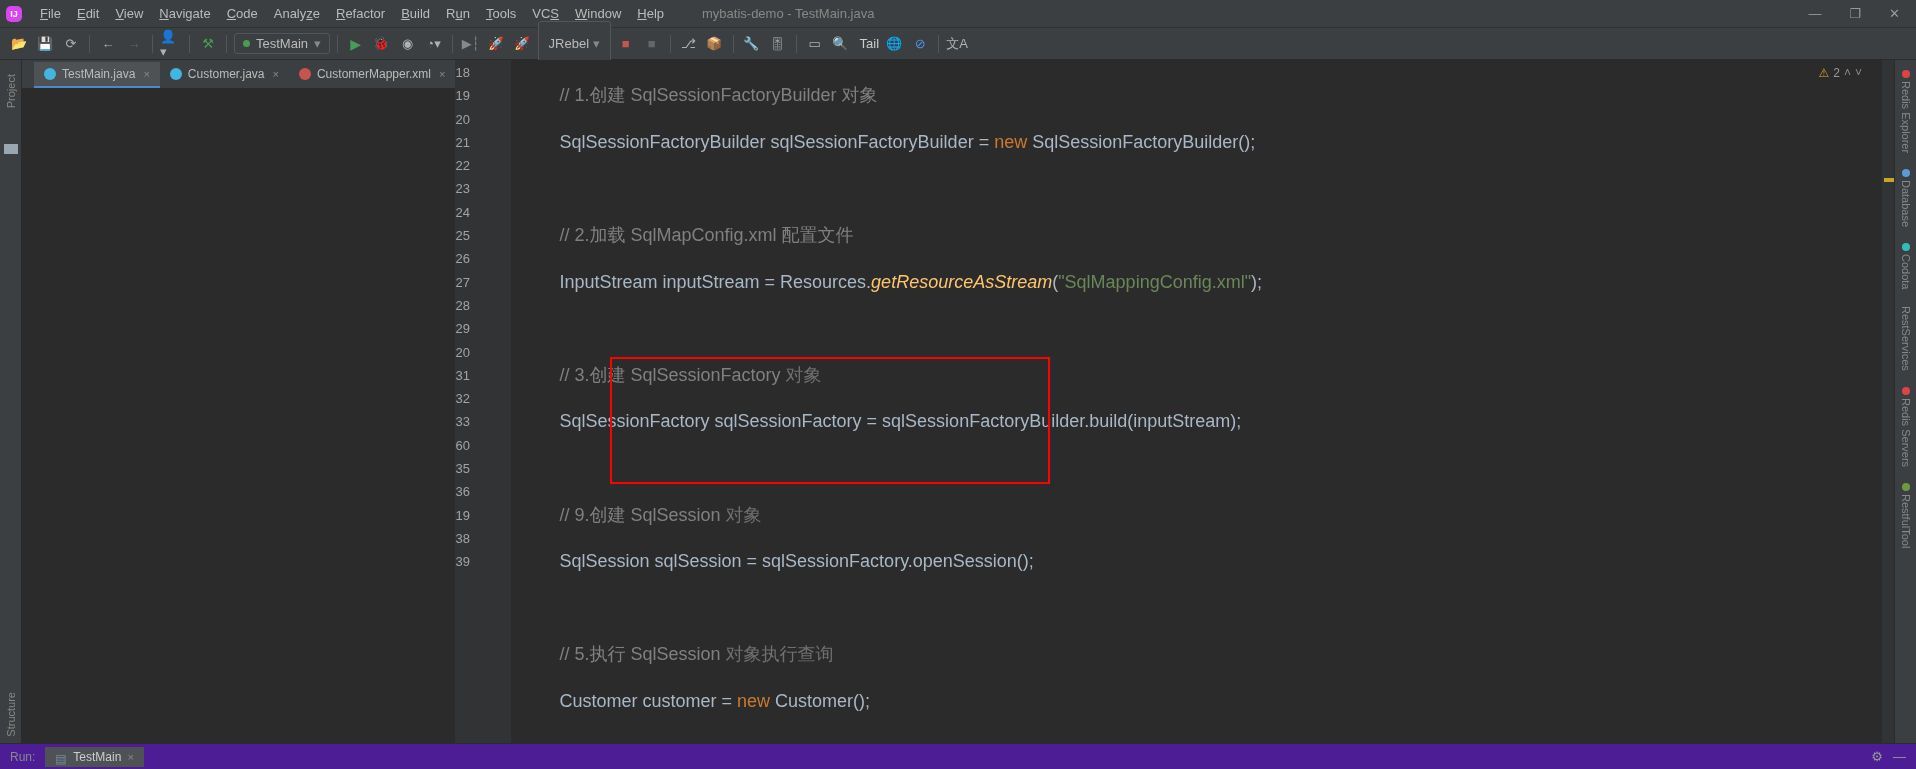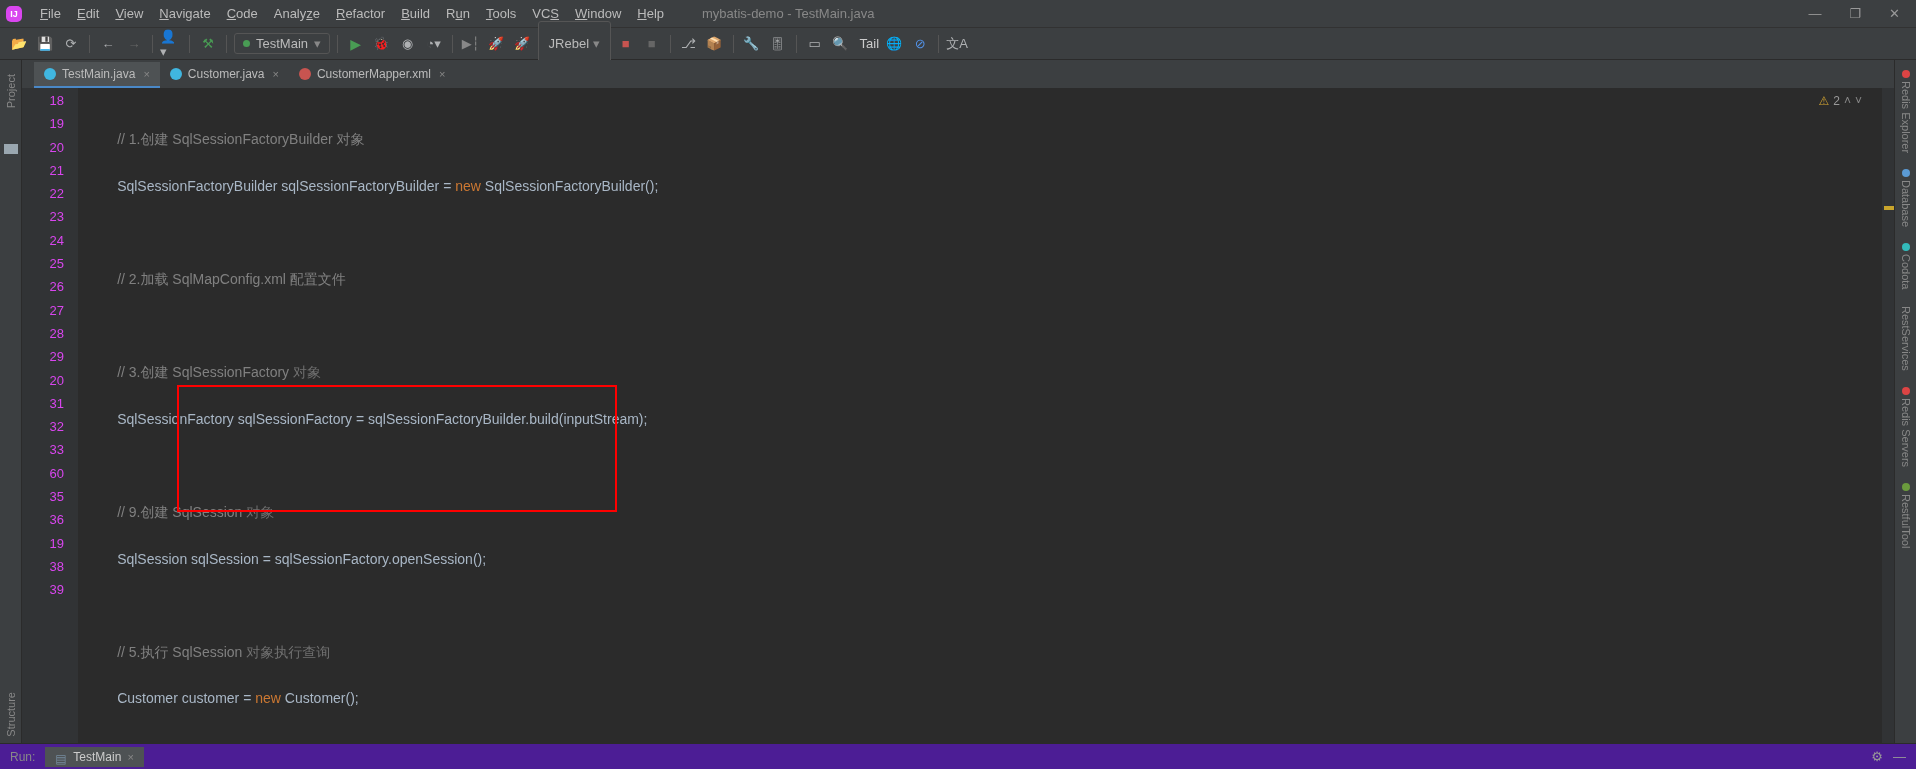--- a/index.html
+++ b/index.html
@@ -25,32 +25,32 @@
 .tail-text { color:#ccc; margin-left:4px; }
 
 .main-area { display:flex; height: calc(769px - 28px - 32px - 26px); }
 .left-sidebar { width: 22px; background:#3c3f41; border-right:1px solid #2b2b2b; display:flex; flex-direction:column; align-items:center; padding-top:8px; }
 .side-tab { writing-mode: vertical-rl; transform: rotate(180deg); font-size:11px; color:#888; padding:6px 0; cursor:pointer; }
 .side-folder { width:14px; height:10px; background:#9aa7b0; margin-top:30px; }
 .right-sidebar { width:22px; background:#3c3f41; border-left:1px solid #2b2b2b; display:flex; flex-direction:column; align-items:center; padding-top:6px; gap:8px; }
 .r-tab { writing-mode: vertical-rl; font-size:11px; color:#888; padding:4px 0; cursor:pointer; display:flex; align-items:center; gap:3px; }
 .r-dot { width:8px; height:8px; border-radius:50%; display:inline-block; }
 
-.editor-area { flex:1; display:flex; flex-direction:column; }
+.editor-area { flex:1; display:flex; flex-direction:row; }
 .tab-bar { height:28px; background:#3c3f41; display:flex; align-items:flex-end; padding-left:12px; }
 .tab { padding:5px 10px; background:#3c3f41; display:flex; align-items:center; gap:6px; color:#bbb; cursor:pointer; font-size:12px; border-bottom:2px solid transparent; }
 .tab.active { background:#4e5254; border-bottom:2px solid #4a88c7; }
 .tab-icon { width:12px; height:12px; border-radius:50%; }
 .tab-icon.blue { background:#40b6e0; }
 .tab-icon.xml { background:#c75450; }
 .tab-close { color:#888; font-size:11px; margin-left:2px; }
 
 .code-area { flex:1; display:flex; background:#2b2b2b; position:relative; overflow:hidden; }
-.gutter { width:56px; background:#313335; padding-top:1px; text-align:right; color:#d946ef; font-family:"Consolas","JetBrains Mono",monospace; font-size:13px; line-height:23.3px; padding-right:14px; }
-.code { flex:1; font-family:"Consolas","JetBrains Mono",monospace; font-size:14px; line-height:23.3px; padding-top:17px; padding-left:8px; white-space:pre; }
+.gutter { width:56px; background:#313335; padding-top:1px; text-align:left; color:#a3a3a3; font-family:"Consolas","JetBrains Mono",monospace; font-size:13px; line-height:23.3px; padding-right:14px; }
+.code { flex:1; font-family:"Consolas","JetBrains Mono",monospace; font-size:18px; line-height:23.3px; padding-top:1px; padding-left:8px; white-space:pre; }
 .c-comment { color:#808080; }
 .c-comment-cn { color:#707070; }
 .c-keyword { color:#cc7832; }
 .c-string { color:#6a8759; }
 .c-methoditalic { color:#ffc66d; font-style:italic; }
 .c-class { color:#a9b7c6; }
 .red-box { position:absolute; border:2px solid #ff0000; pointer-events:none; }
 .code-status { position:absolute; top:6px; right:32px; display:flex; align-items:center; gap:4px; color:#999; font-size:12px; }
 .warn-icon { color:#d8a832; }
 .arr { color:#888; cursor:pointer; }
@@ -189,20 +189,21 @@
           <div>36</div>
           <div>19</div>
           <div>38</div>
           <div>39</div>
       </div>
       <div class="code">
 <div style="color:#606366">        <span class="c-comment">// 1.创建 </span><span class="c-comment">SqlSessionFactoryBuilder</span><span class="c-comment"> 对象</span></div>
 <div>        <span class="c-class">SqlSessionFactoryBuilder sqlSessionFactoryBuilder = </span><span class="c-keyword">new</span><span class="c-class"> SqlSessionFactoryBuilder();</span></div>
 <div> </div>
 <div>        <span class="c-comment">// 2.加载 SqlMapConfig.xml 配置文件</span></div>
+<div>        <span class="c-class">InputStream inputStream = Resources.</span><span class="c-methoditalic">getResourceAsStream</span><span class="c-class">(</span><span class="c-string">"SqlMappingConfig.xml"</span><span class="c-class">);</span></div>
 <div> </div>
 <div>        <span class="c-comment">// 3.创建 </span><span class="c-comment">SqlSessionFactory</span><span class="c-comment-cn"> 对象</span></div>
 <div>        <span class="c-class">SqlSessionFactory sqlSessionFactory = sqlSessionFactoryBuilder.build(inputStream);</span></div>
 <div> </div>
 <div>        <span class="c-comment">// 9.创建 </span><span class="c-comment">SqlSession</span><span class="c-comment-cn"> 对象</span></div>
 <div>        <span class="c-class">SqlSession sqlSession = sqlSessionFactory.openSession();</span></div>
 <div> </div>
 <div>        <span class="c-comment">// 5.执行 </span><span class="c-comment">SqlSession</span><span class="c-comment-cn"> 对象执行查询</span></div>
 <div>        <span class="c-class">Customer customer = </span><span class="c-keyword">new</span><span class="c-class"> Customer();</span></div>
 

